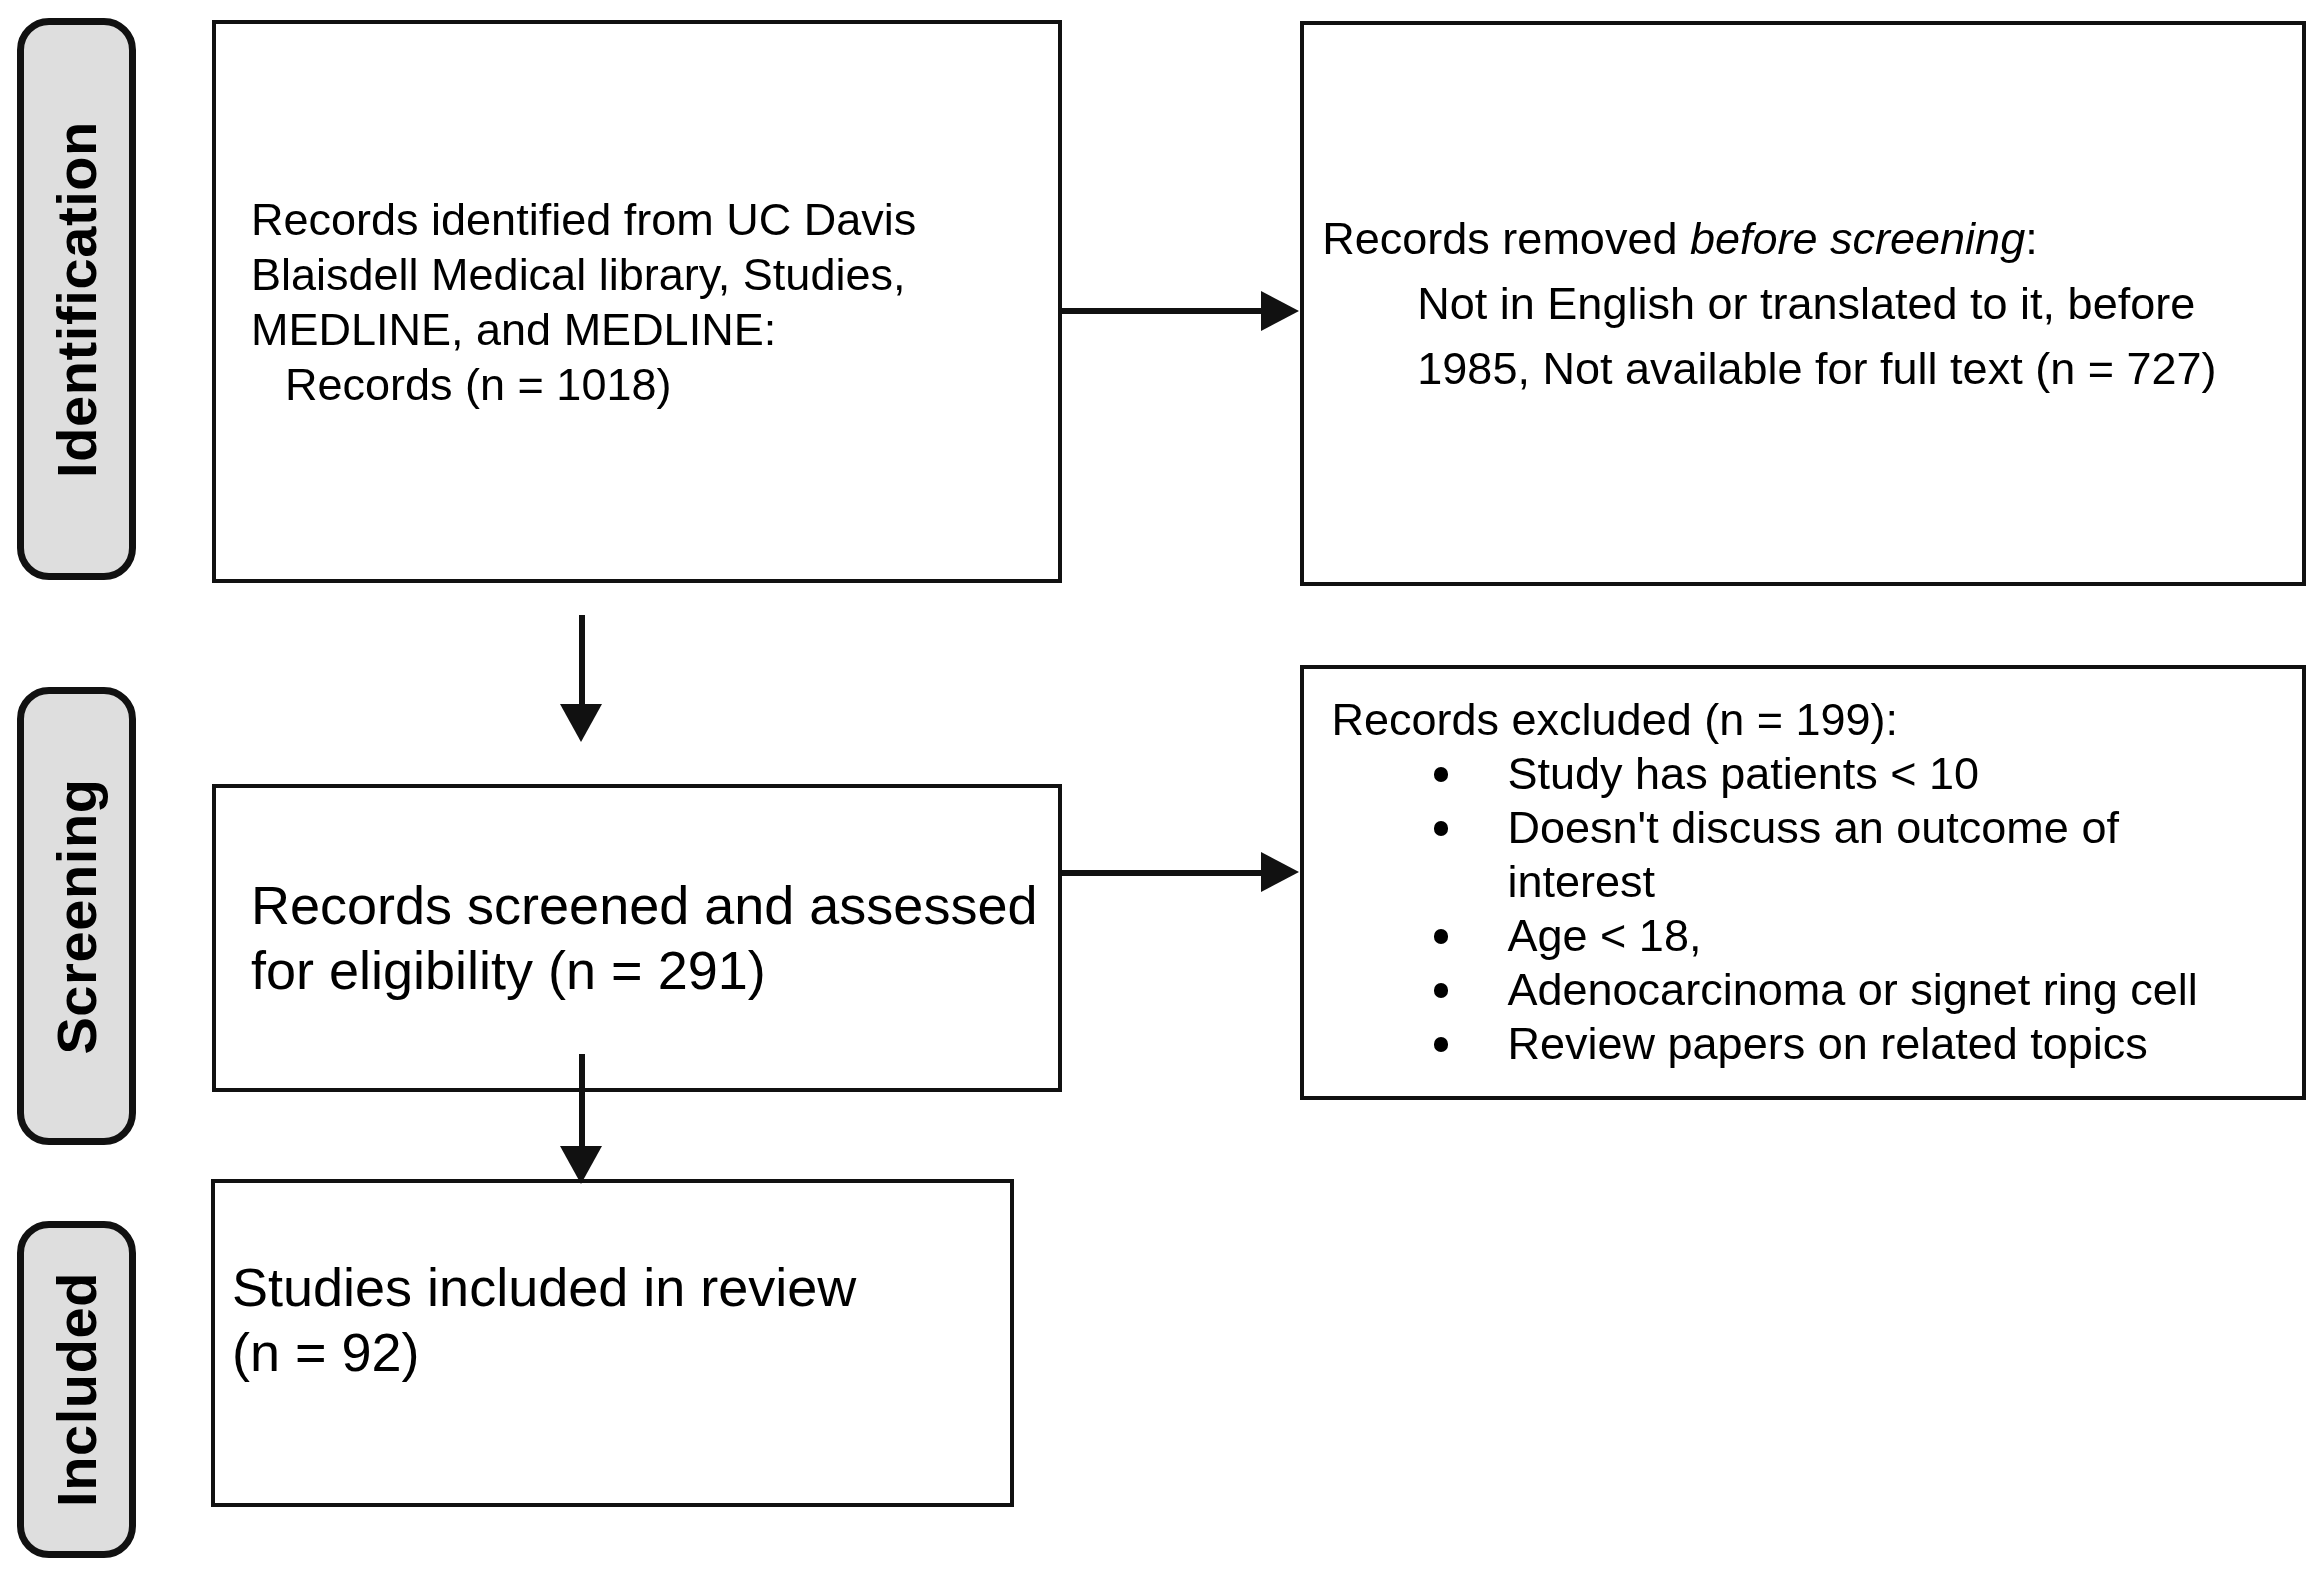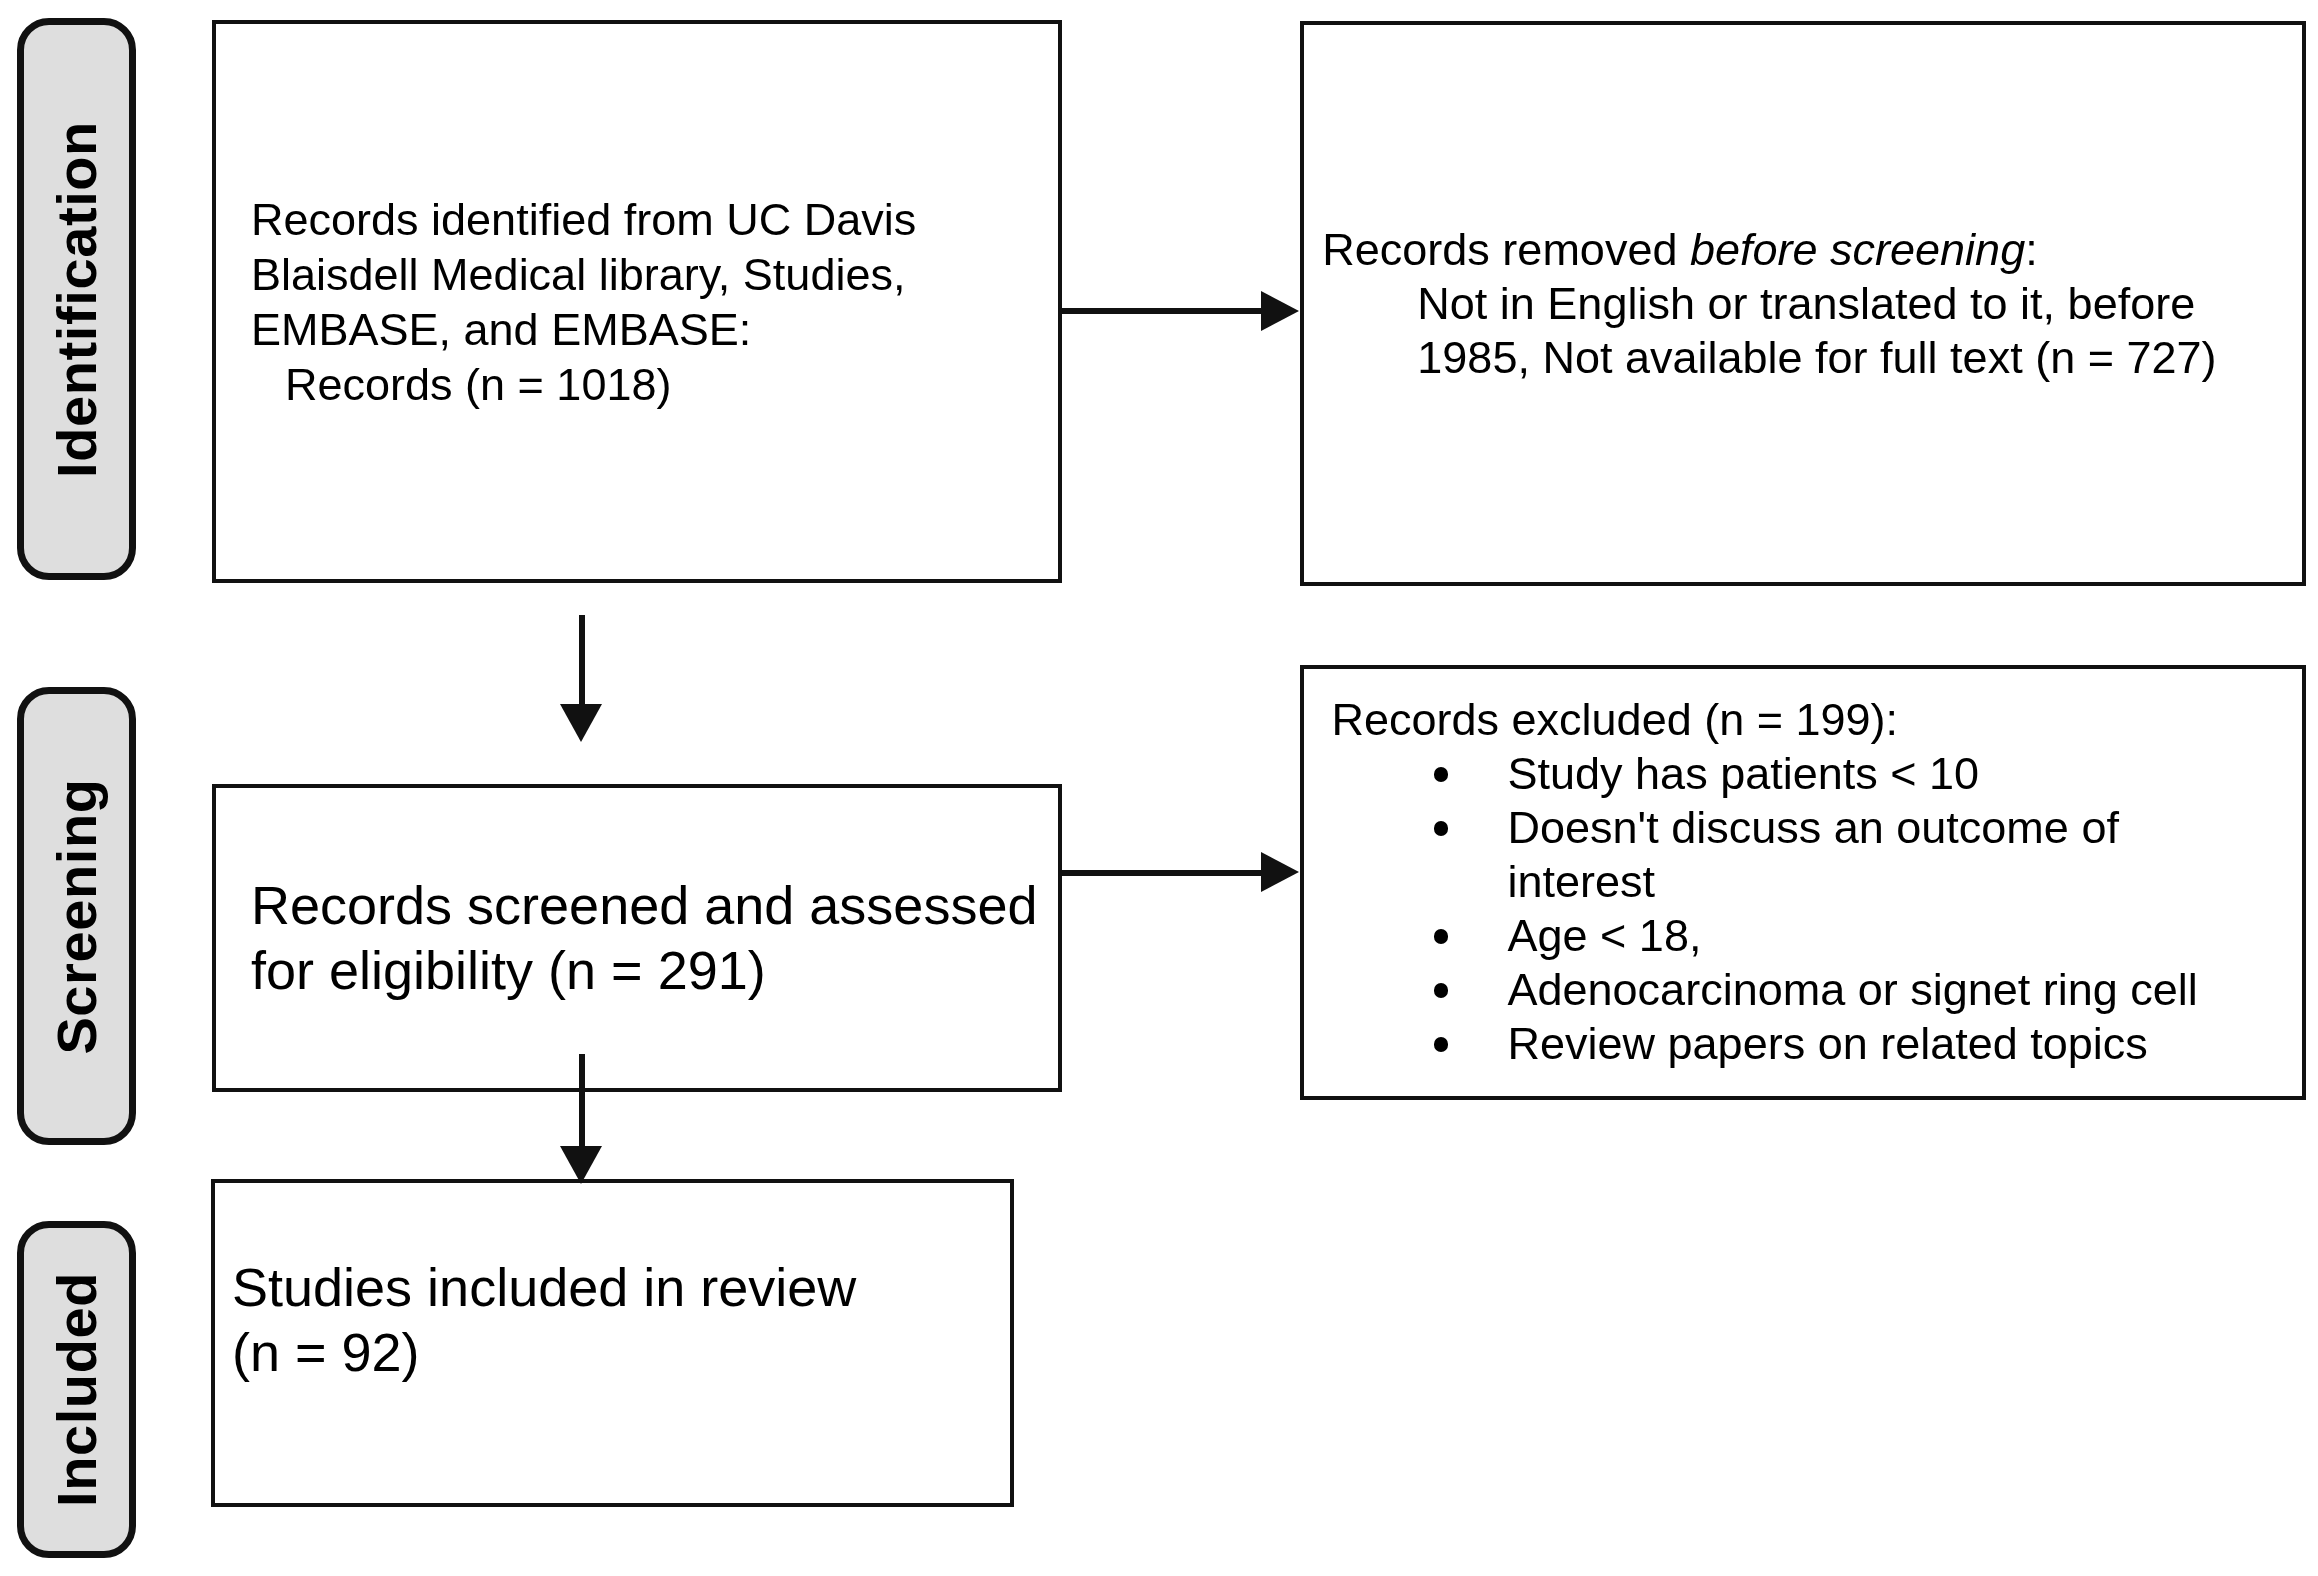--- a/index.html
+++ b/index.html
@@ -62,21 +62,21 @@
   .vcenter {
     height: 100%;
     display: flex;
     flex-direction: column;
     justify-content: center;
   }
 
   .box-records-identified .vcenter { padding-left: 35px; padding-right: 5px; }
   .box-records-identified .count-line { text-indent: 34px; }
 
-  .box-records-removed .vcenter { padding-left: 18.3px; padding-right: 12.2px; line-height: 54px; }
+  .box-records-removed .vcenter { padding-left: 18.3px; padding-right: 12.2px; line-height: 54px; gap: 11px; }
   .box-records-removed .reason { margin-left: 95px; }
   .box-records-removed .em { font-style: italic; }
 
   .box-records-screened .vcenter { padding-left: 35px; padding-right: 12.2px; }
 
   .box-records-excluded .content { padding: 24.4px 18.3px 0 27.5px; line-height: 54px; }
   .brow { position: relative; padding-left: 169px; }
   .brow .btext { display: inline-block; max-width: 739px; vertical-align: top; margin-left: 7px; }
   .dot {
     position: absolute;
@@ -131,21 +131,21 @@
     <span>Screening</span>
   </div>
   <div class="stage stage-included">
     <span>Included</span>
   </div>
 
   <div class="box box-records-identified txt-sm">
     <div class="vcenter">
       <div>Records identified from UC Davis</div>
       <div>Blaisdell Medical library, Studies,</div>
-      <div>EMBASE, and EMBASE:</div>
+      <div>MEDLINE, and MEDLINE:</div>
       <div class="count-line">Records (n = 1018)</div>
     </div>
   </div>
 
   <div class="box box-records-removed txt-sm">
     <div class="vcenter">
       <div><span>Records removed </span><span class="em">before screening</span><span>:</span></div>
       <div class="reason">Not in English or translated to it, before</div>
       <div class="reason">1985, Not available for full text (n = 727)</div>
     </div>

